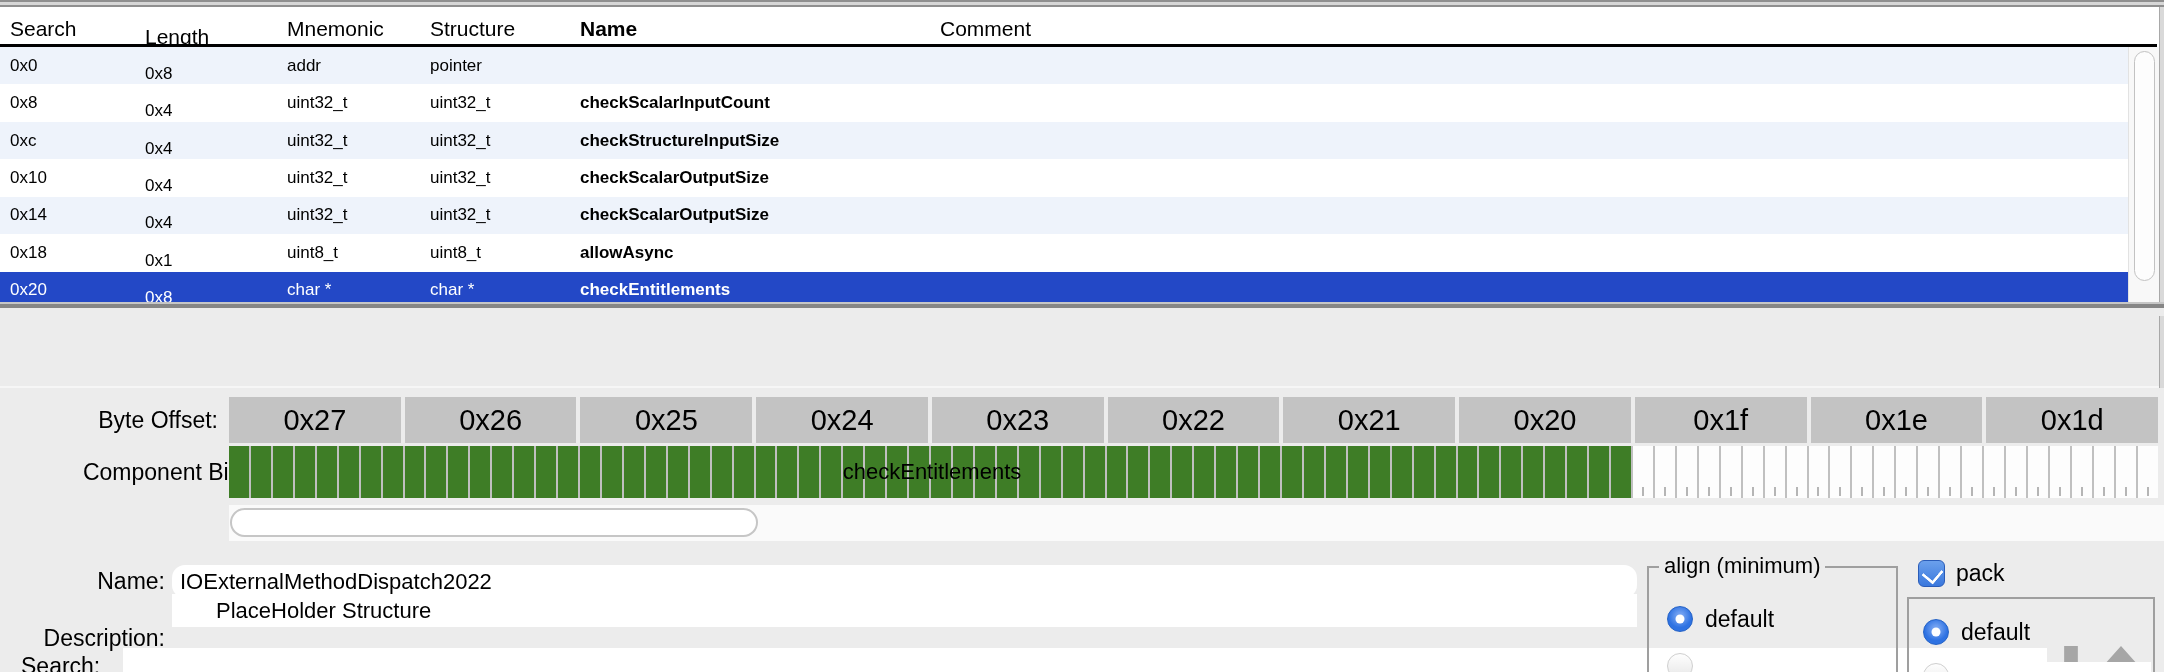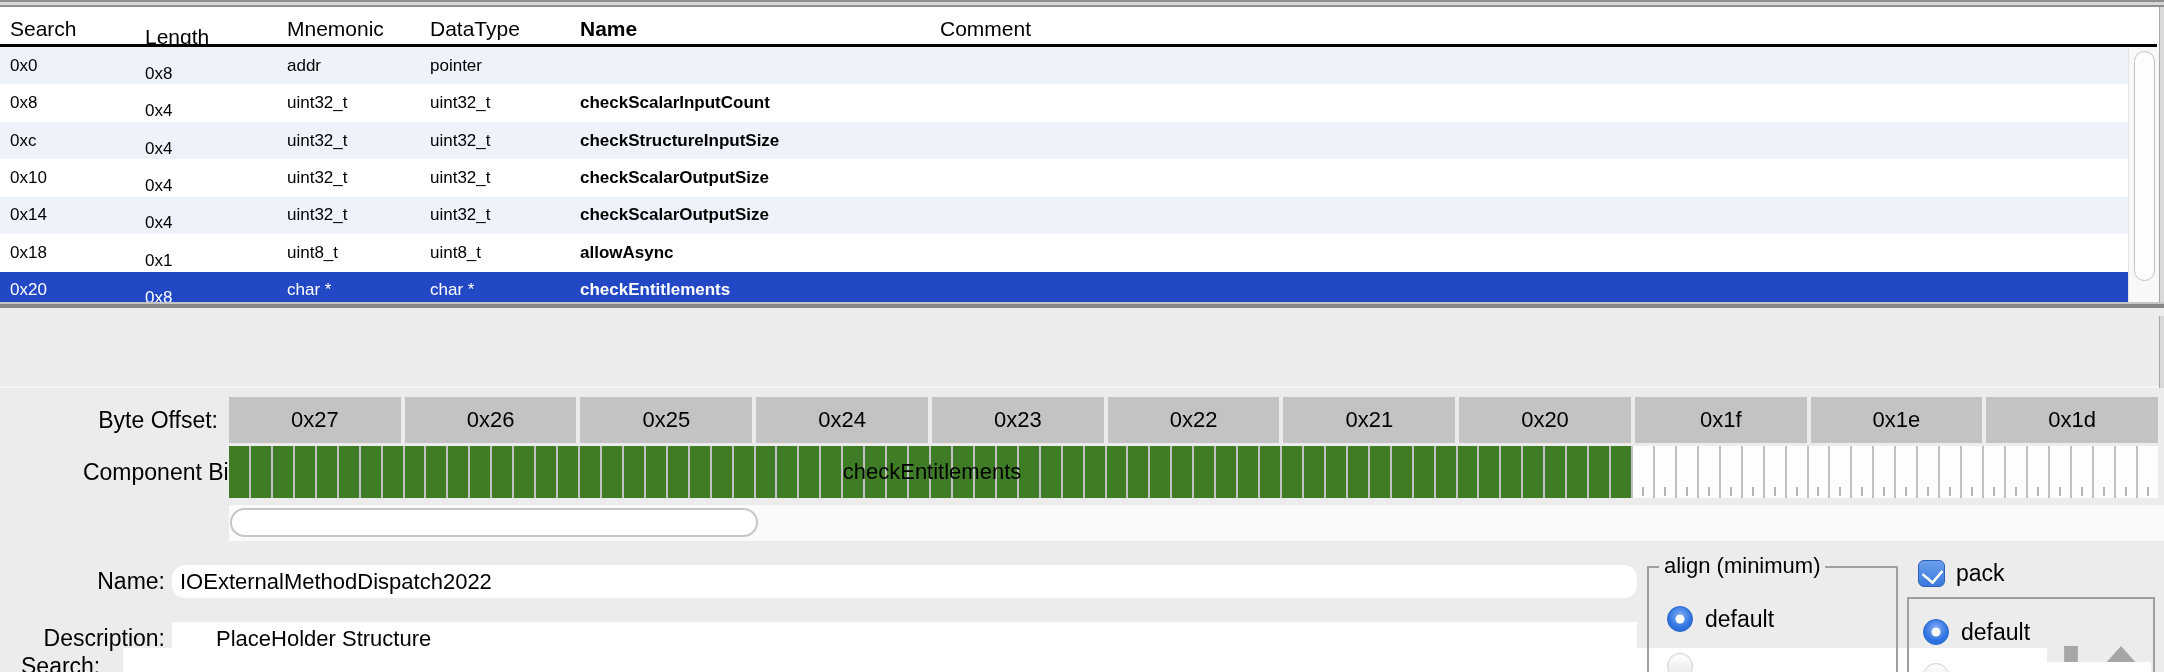--- a/index.html
+++ b/index.html
@@ -42,21 +42,21 @@
   .search-input{position:absolute;left:123px;top:332px;width:1924px;height:34px;background:#fff;border:none;
     outline:none;font-size:22px;padding:0 10px;box-sizing:border-box;
     font-family:"Liberation Sans","DejaVu Sans",sans-serif;}
   .arrow{position:absolute;top:330px;width:38px;height:38px;background:var(--arrow-gray,#a6a6a6);
     filter:drop-shadow(0 1px 0 #8d8d8d);}
   .arrow.down{left:2052px;clip-path:polygon(32% 0,68% 0,68% 44%,100% 44%,50% 100%,0 44%,32% 44%);}
   .arrow.up{left:2102px;clip-path:polygon(50% 0,100% 56%,68% 56%,68% 100%,32% 100%,32% 56%,0 56%);}
   
   .bits-label{position:absolute;left:0;width:218px;display:flex;align-items:center;justify-content:flex-end;font-size:23px;}
   .byte-row{position:absolute;left:229px;top:397px;width:1929px;height:46px;display:flex;gap:4px;}
-  .bytebox{flex:1;background:var(--byte-gray,#c3c3c3);display:flex;align-items:center;justify-content:center;font-size:22px;}
+  .bytebox{flex:1;background:var(--byte-gray,#c3c3c3);display:flex;align-items:center;justify-content:center;font-size:29px;}
   .bits-row{position:absolute;left:229px;top:446px;width:1929px;height:52px;display:flex;background:#c0c0c0;gap:2px;}
   .bit{flex:1;position:relative;}
   .bit.filled{background:var(--bit-green,#3e7d26);}
   .bit.empty{background:#fdfdfd;}
   .bit.empty::after{content:'';position:absolute;bottom:2px;left:50%;transform:translateX(-50%);
     width:2px;height:9px;background:#b5b5b5;}
   .bits-overlay{position:absolute;left:229px;top:446px;width:1406px;height:52px;display:flex;align-items:center;
     justify-content:center;font-size:22px;pointer-events:none;}
   .hscroll{position:absolute;left:229px;top:505px;width:1935px;height:36px;background:#fafafa;}
   .hthumb{position:absolute;left:1px;top:3px;width:528px;height:29px;background:#fff;
@@ -88,21 +88,21 @@
 
 <div class="screen" style="--selection: #2348c6; --row-alt: #eef3fb; --panel: #ececec; --bit-green: #3e7d26; --byte-gray: #c3c3c3; --radio-blue: #2e72e2; --checkbox-blue: #3a78dd; --arrow-gray: #a6a6a6;">
 
   <div class="top-splitter"></div>
 
   <div class="table-bg">
     <div class="thead" id="thead">
         <div class="cell c0">Search</div>
         <div class="cell c1">Length</div>
         <div class="cell c2">Mnemonic</div>
-        <div class="cell c3">DataType</div>
+        <div class="cell c3">Structure</div>
         <div class="cell c4">Name</div>
         <div class="cell c5">Comment</div>
       </div>
     <div class="tbody" id="tbody">
         <div class="trow alt">
           <div class="cell c0">0x0</div>
           <div class="cell c1">0x8</div>
           <div class="cell c2">addr</div>
           <div class="cell c3">pointer</div>
           <div class="cell c5"></div>
@@ -277,21 +277,21 @@
       <div class="bit empty"></div>
     </div>
   <div class="bits-overlay">checkEntitlements</div>
   <div class="hscroll">
     <div class="hthumb"></div>
   </div>
 
   <div class="field-label" style="top:565px;">Name:</div>
   <input class="text-field" style="top: 565px; border-radius: 13px;" value="IOExternalMethodDispatch2022">
   <div class="field-label" style="top:622px;">Description:</div>
-  <input class="text-field" style="top: 622px; padding-left: 44px;" value="PlaceHolder Structure">
+  <input class="text-field" style="top: 594px; padding-left: 44px;" value="PlaceHolder Structure">
 
   <div class="groupbox" style="left:1647px;top:566px;width:251px;height:140px;"></div>
   <span class="group-title" style="left:1659px;top:553px;">align (minimum)</span>
   <div class="radio on" style="left:1667px;top:606px;"></div>
   <div class="ctrl-label" style="left:1705px;top:606px;height:26px;">default</div>
   <div class="radio" style="left:1667px;top:653px;"></div>
   <input class="small-field" style="left: 1708px; top: 650px; width: 184px; height: 40px;" value="">
 
   <div class="checkbox on" style="left:1918px;top:560px;"></div>
   <div class="ctrl-label" style="left:1956px;top:560px;height:27px;">pack</div>

